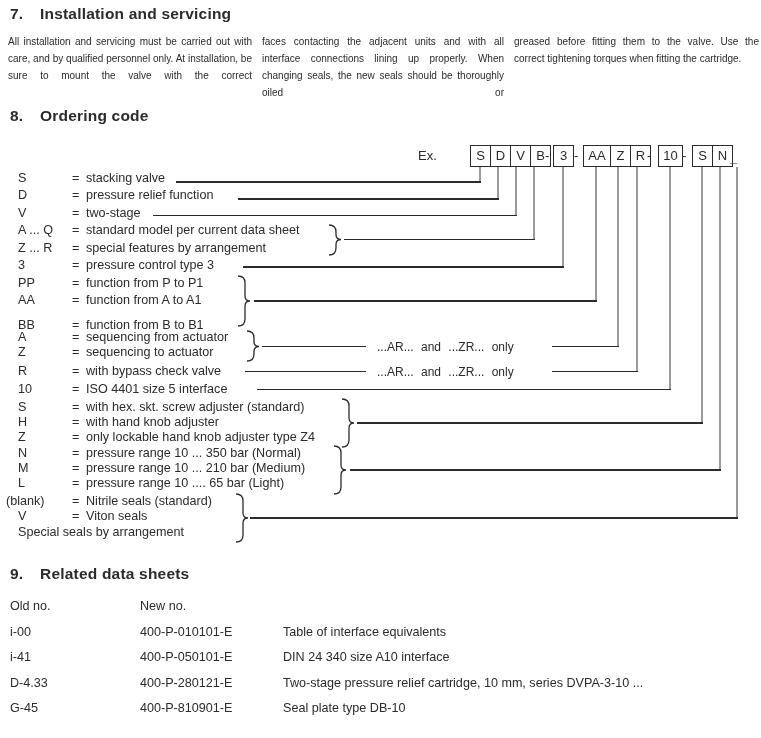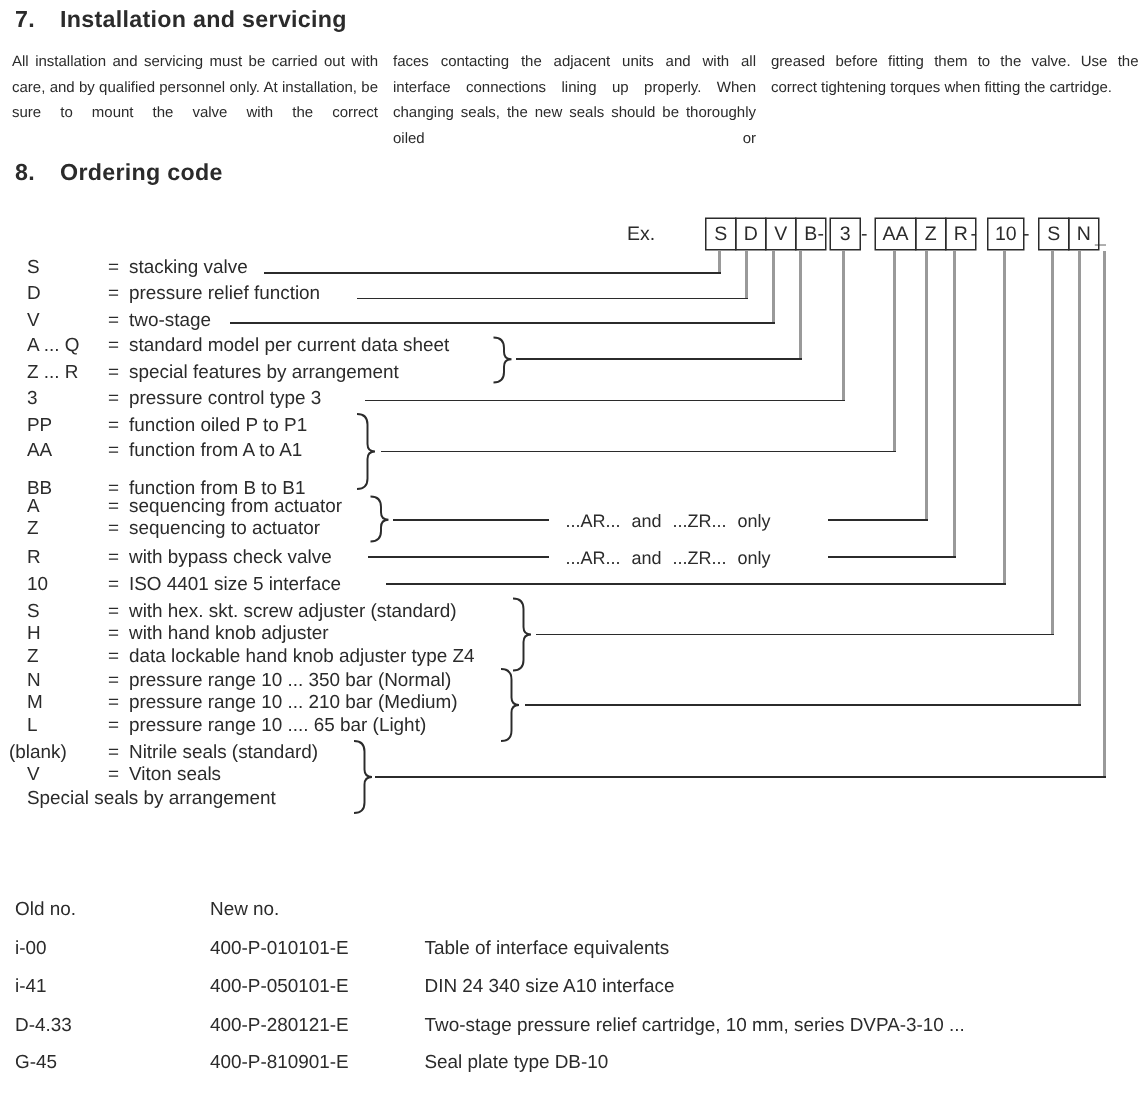--- a/index.html
+++ b/index.html
@@ -148,21 +148,21 @@
       <span class="desc">special features by arrangement</span>
     </div>
   <div class="ocrow" style="top:258px">
       <span class="code">3</span>
       <span class="eq">=</span>
       <span class="desc">pressure control type 3</span>
     </div>
   <div class="ocrow" style="top:276px">
       <span class="code">PP</span>
       <span class="eq">=</span>
-      <span class="desc">function oiled P to P1</span>
+      <span class="desc">function from P to P1</span>
     </div>
   <div class="ocrow" style="top:293px">
       <span class="code">AA</span>
       <span class="eq">=</span>
       <span class="desc">function from A to A1</span>
     </div>
   <div class="ocrow" style="top:318px">
       <span class="code">BB</span>
       <span class="eq">=</span>
       <span class="desc">function from B to B1</span>
@@ -193,21 +193,21 @@
       <span class="desc">with hex. skt. screw adjuster (standard)</span>
     </div>
   <div class="ocrow" style="top:415px">
       <span class="code">H</span>
       <span class="eq">=</span>
       <span class="desc">with hand knob adjuster</span>
     </div>
   <div class="ocrow" style="top:430px">
       <span class="code">Z</span>
       <span class="eq">=</span>
-      <span class="desc">data lockable hand knob adjuster type Z4</span>
+      <span class="desc">only lockable hand knob adjuster type Z4</span>
     </div>
   <div class="ocrow" style="top:446px">
       <span class="code">N</span>
       <span class="eq">=</span>
       <span class="desc">pressure range 10 ... 350 bar (Normal)</span>
     </div>
   <div class="ocrow" style="top:461px">
       <span class="code">M</span>
       <span class="eq">=</span>
       <span class="desc">pressure range 10 ... 210 bar (Medium)</span>
@@ -227,20 +227,23 @@
       <span class="eq">=</span>
       <span class="desc">Viton seals</span>
     </div>
   <div class="ocrow" style="top:525px">
       <span class="desc-left">Special seals by arrangement</span>
     </div>
 
   <span class="arnote" style="top:340px">...AR...  and  ...ZR... only</span>
   <span class="arnote" style="top:365px">...AR...  and  ...ZR... only</span>
 
+  <div class="heading" style="top:565px">
+    <span class="hnum">9.</span><span>Related data sheets</span>
+  </div>
 
   <div class="tblhead" style="top:599px">
     <span class="c-old">Old no.</span>
     <span class="c-new">New no.</span>
   </div>
   <div class="tblrow" style="top:625px">
     <span class="c-old">i-00</span>
     <span class="c-new">400-P-010101-E</span>
     <span class="c-desc">Table of interface equivalents</span>
   </div>

